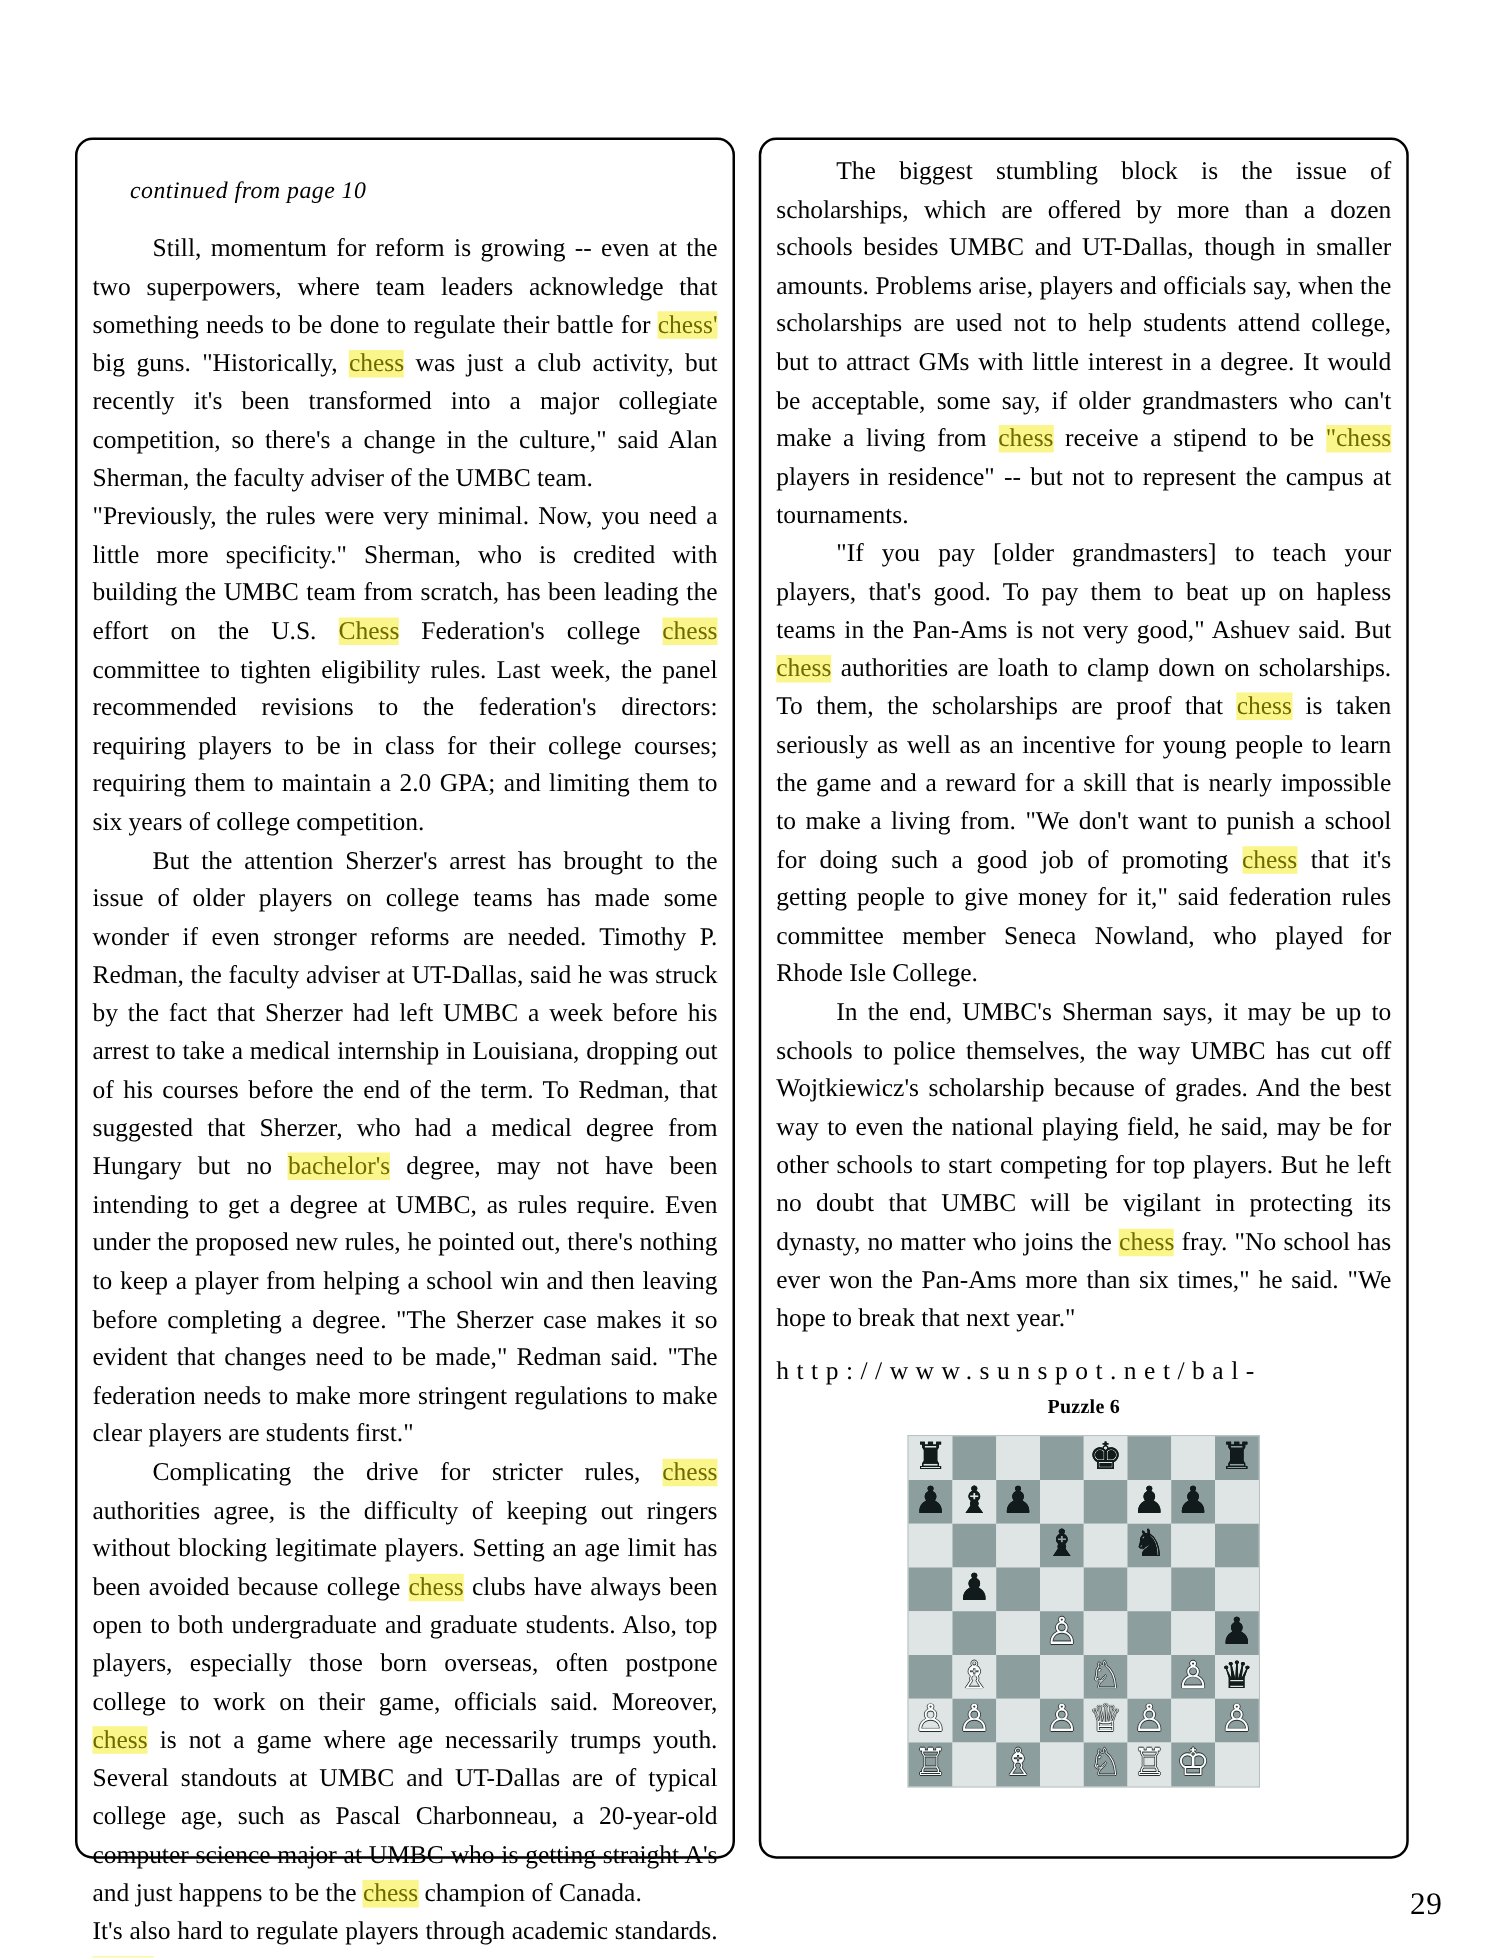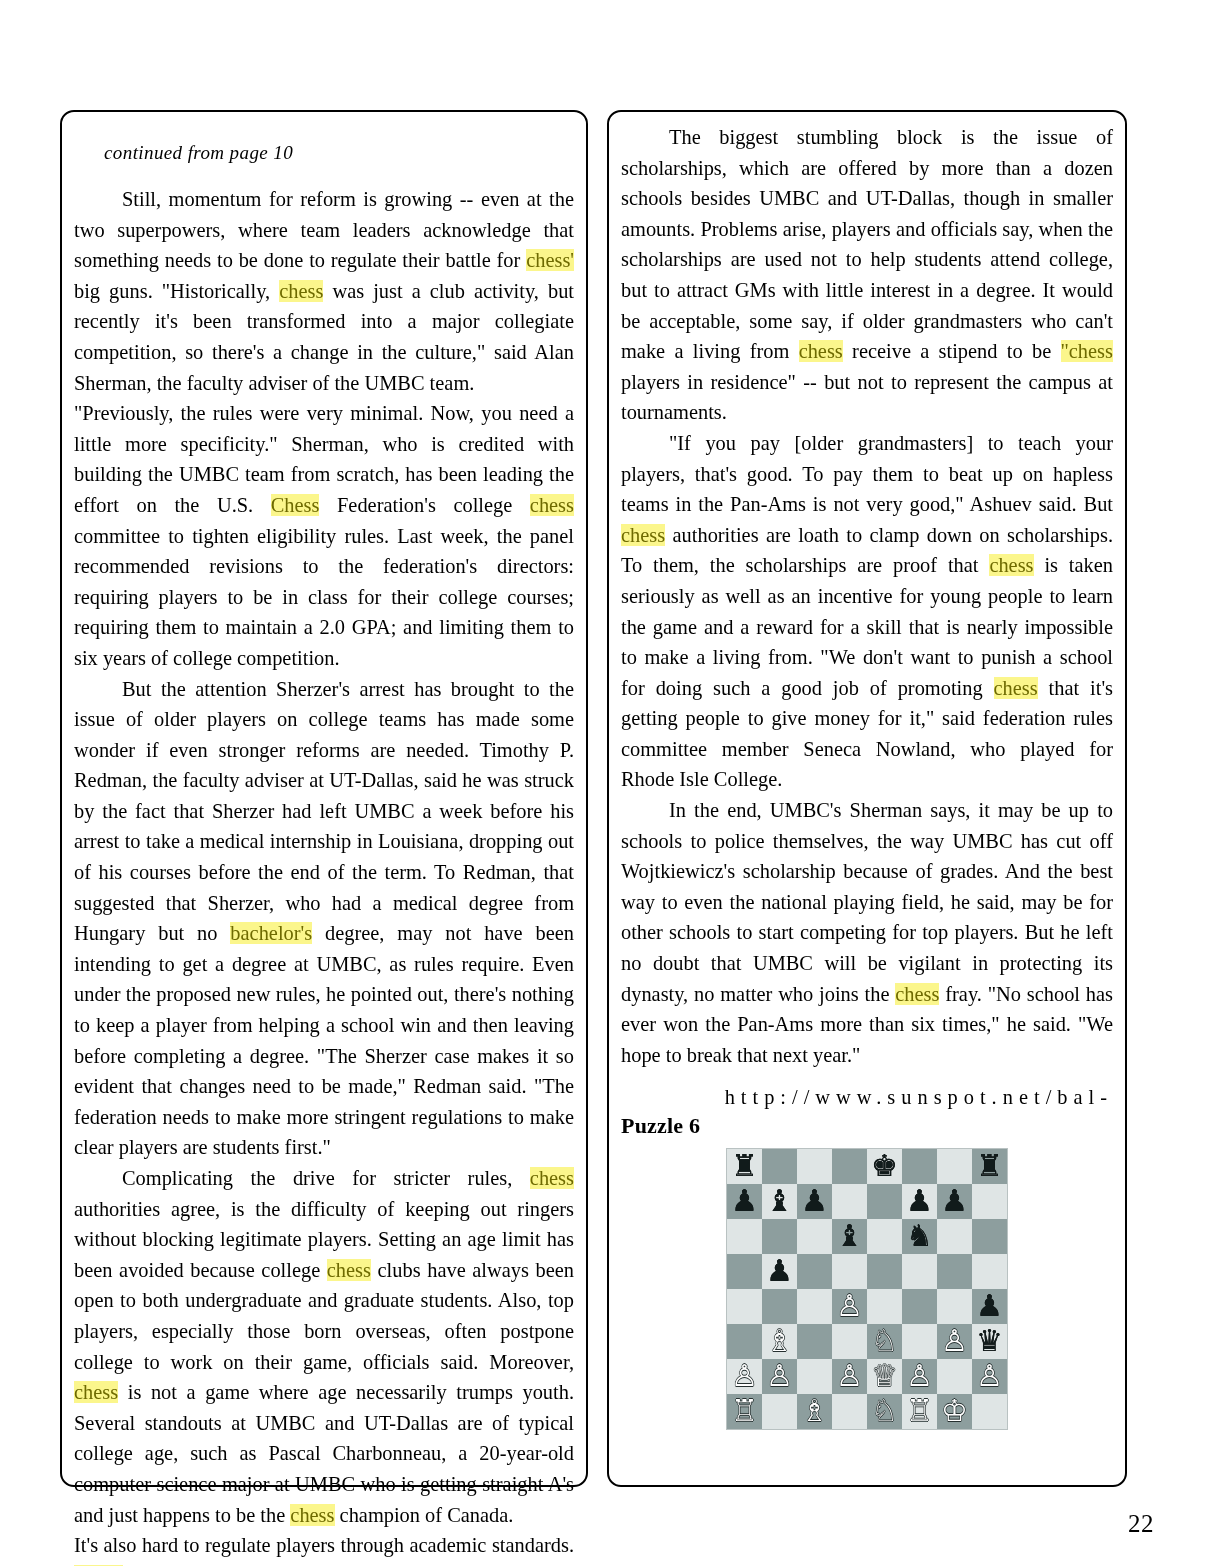--- a/index.html
+++ b/index.html
@@ -70,32 +70,32 @@
     line-height: 30.6px;
     margin: 0;
     text-align: left;
   }
   .url-spread {
     font-size: 20.4px;
     line-height: 30.6px;
     letter-spacing: 6.0px;
     white-space: nowrap;
     margin: 0;
-    text-align: right;
   }
   .url-tail {
     font-size: 20.4px;
     line-height: 30.6px;
     margin: 0;
     letter-spacing: 0;
   }
 
   .puzzle-head {
+    text-align: center;
     font-weight: bold;
-    font-size: 22px;
+    font-size: 16px;
     line-height: 25px;
     margin: 0;
     letter-spacing: .2px;
   }
 
   
   #board-wrap {
     margin: 10px auto 0;
     width: 282px;
   }
@@ -287,14 +287,14 @@
             <div class="sq dark" style="background: rgb(141, 158, 158);">
               <span class="pc w">♔</span>
             </div>
             <div class="sq light" style="background: rgb(223, 229, 229);"></div>
           </div>
       </div>
 
     </div>
   </div>
 
-  <div id="page-number">22</div>
+  <div id="page-number">29</div>
 </div>
 
 </body></html>

